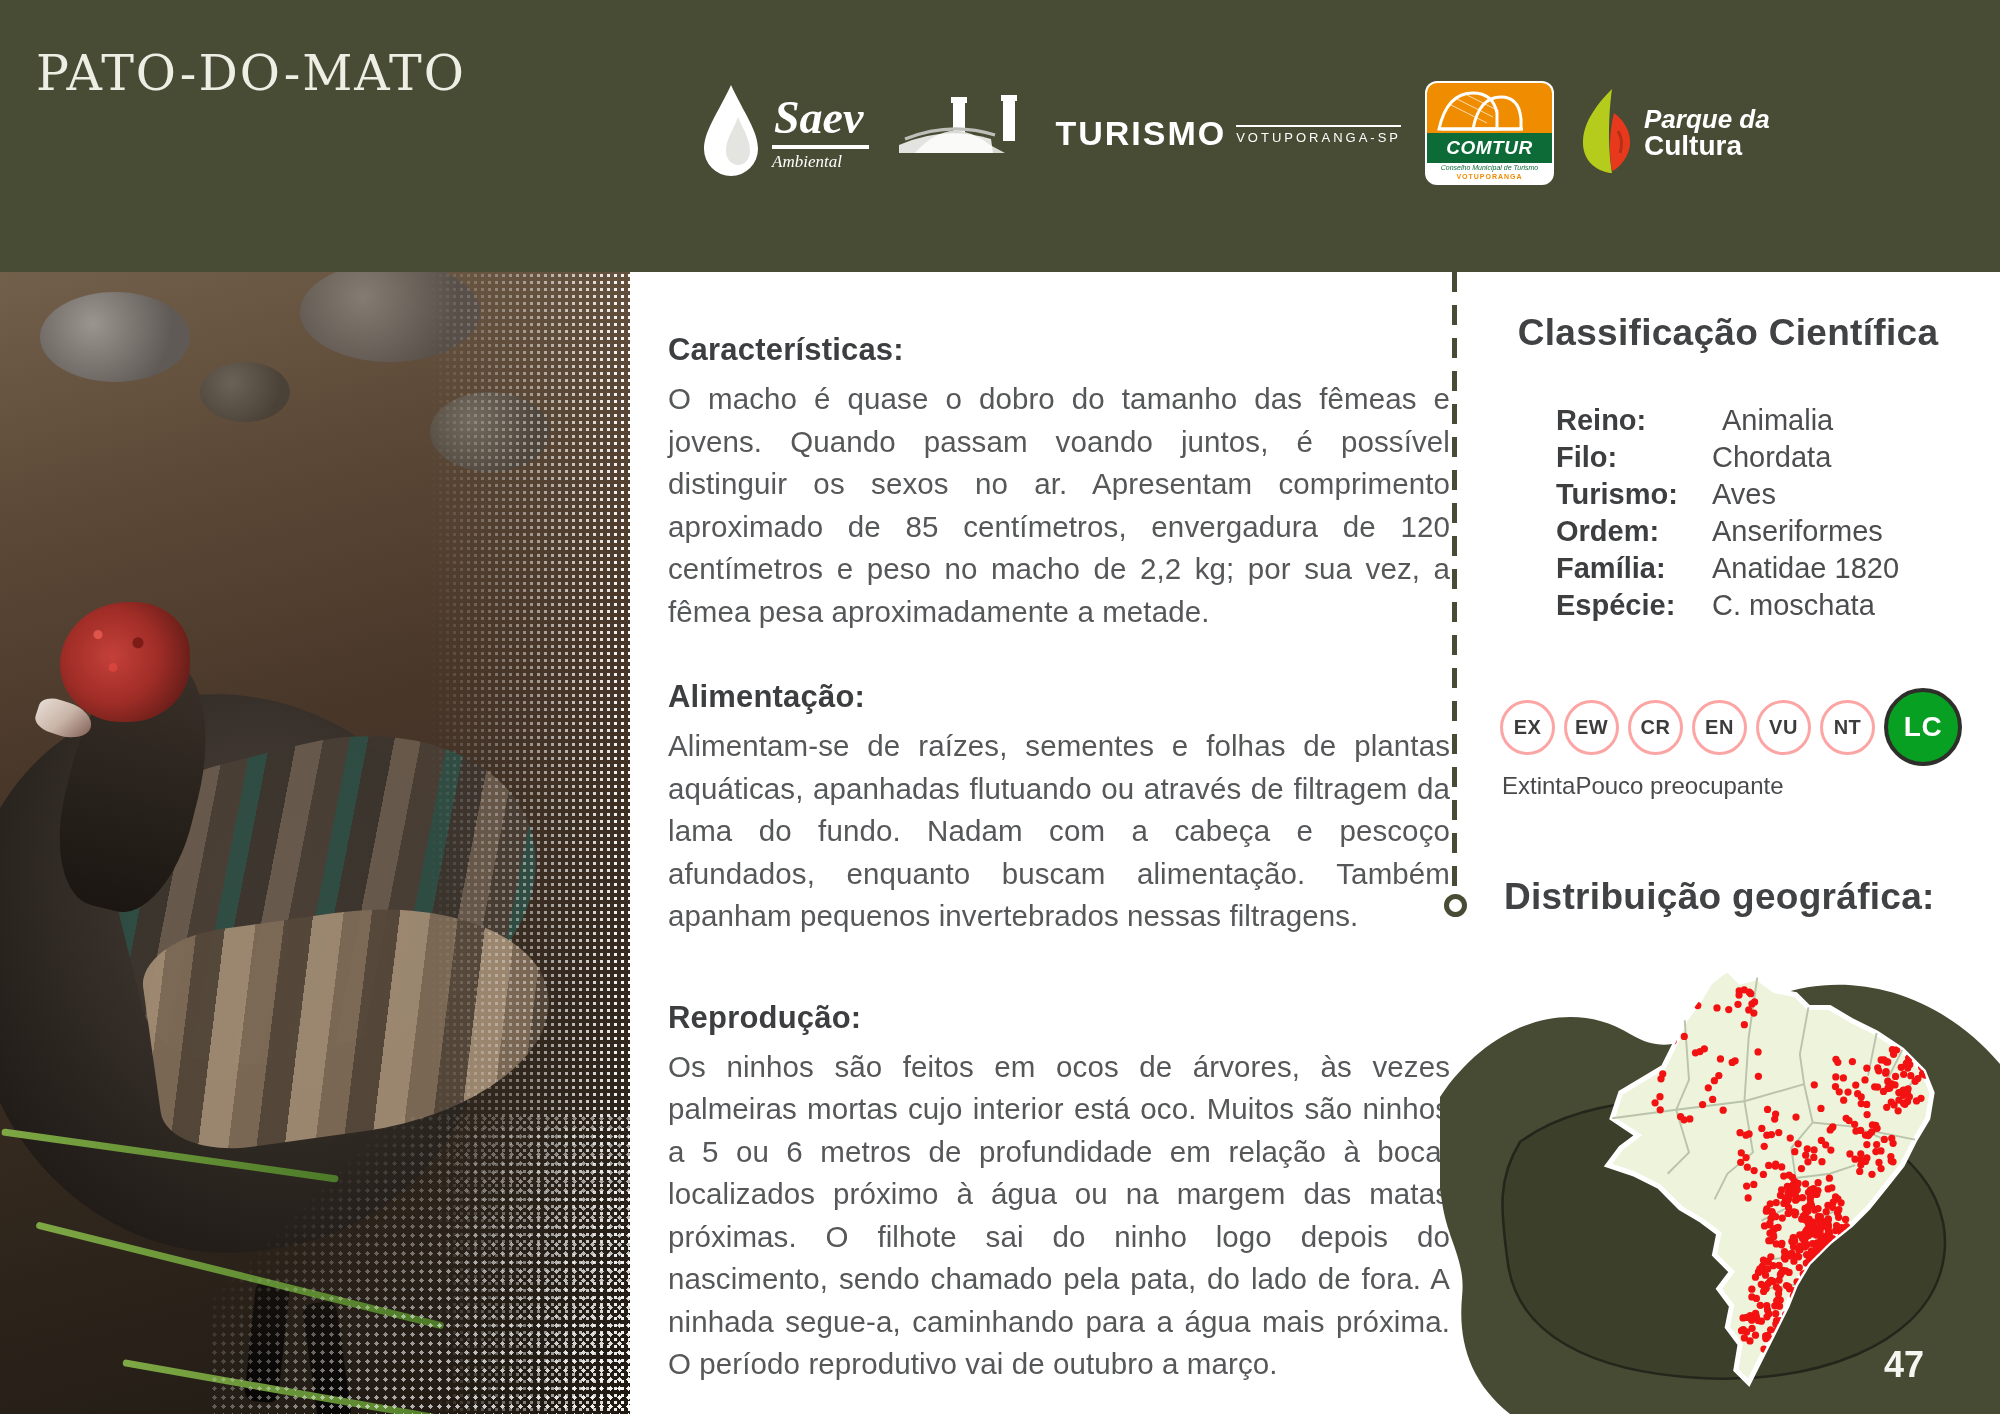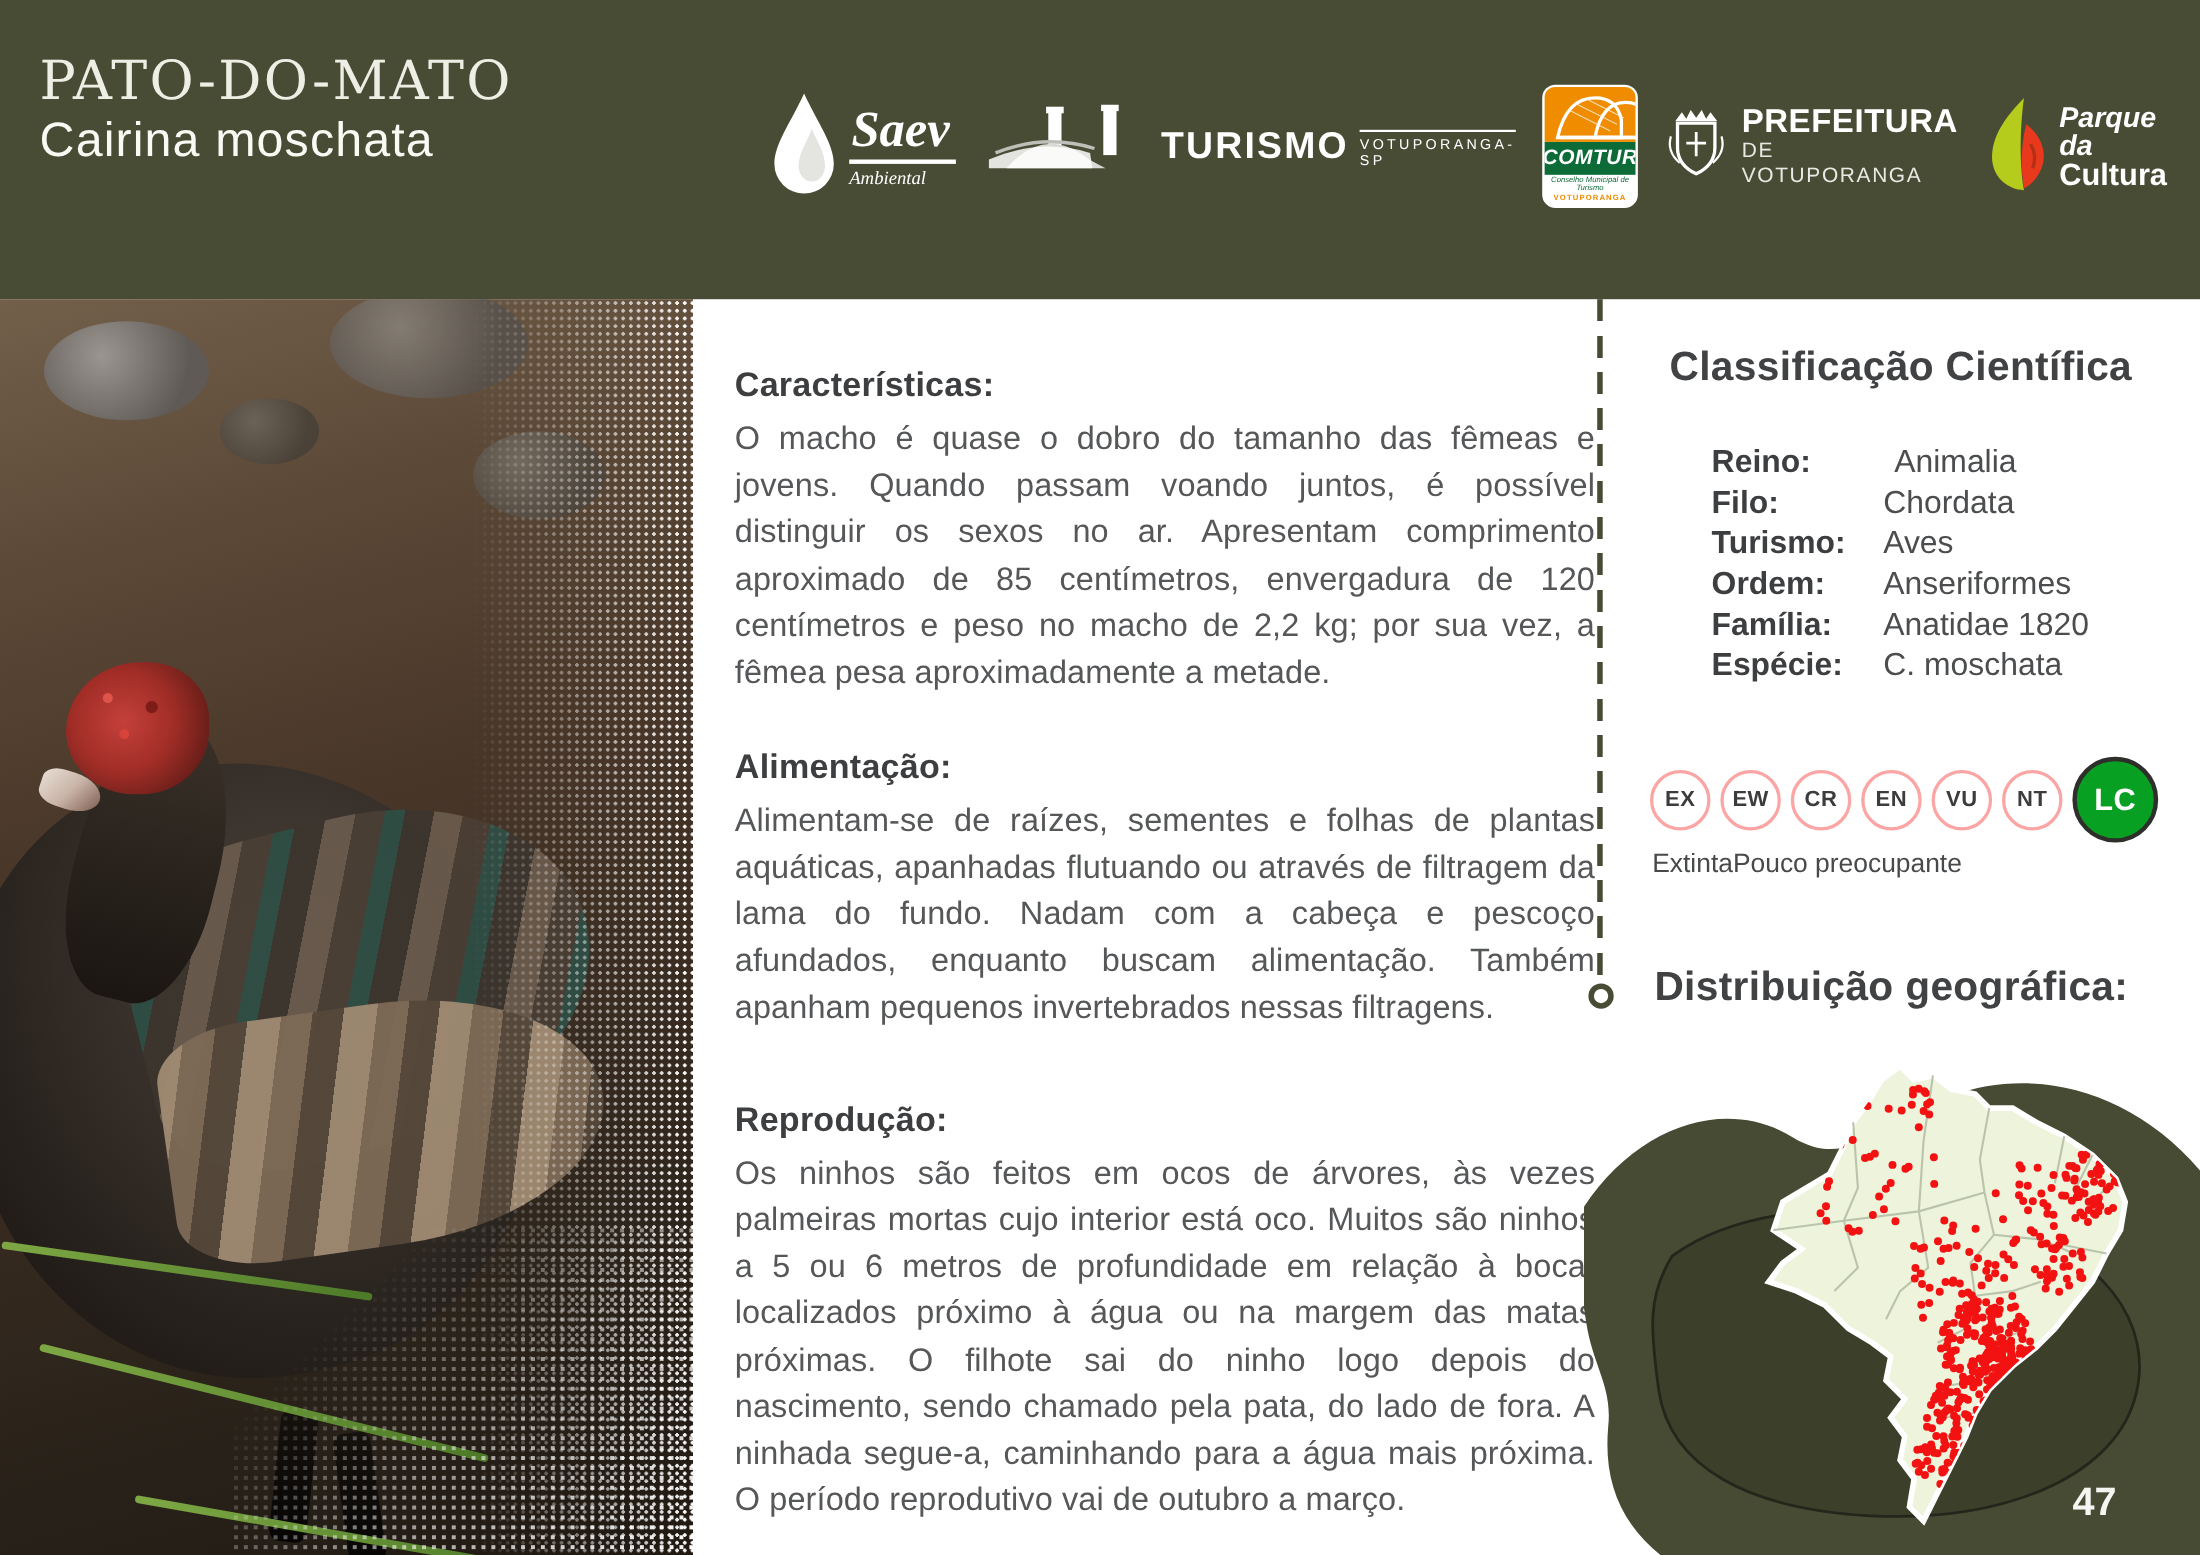--- a/index.html
+++ b/index.html
@@ -117,21 +117,20 @@
   .page-num{position:absolute;left:1884px;top:1344px;font-size:36px;font-weight:700;color:#f5f5f2;}
 </style>
 </head>
 <body>
 
 <div id="stage">
 
   <div class="header">
     <div class="title-block">
       <div class="title">PATO-DO-MATO</div>
-      <div class="subtitle">Cairina moschata</div>
     </div>
 
     <div class="logo-row">
 
       <div class="logo">
         <span>
           <svg width="62" height="96" viewBox="0 0 62 96">
             <path d="M31 2 C18 30 4 48 4 66 a27 27 0 0 0 54 0 C58 48 44 30 31 2 Z" fill="#fff"></path>
             <path d="M38 34 C33 48 26 56 26 68 a12 14 0 0 0 24 0 C50 56 43 46 38 34 Z" fill="#e4e4e0"></path>
           </svg>
@@ -167,34 +166,20 @@
             <path d="M24 22 L60 40 M30 16 L66 34 M40 12 L72 28" stroke="#ffffff" stroke-width="1" opacity=".7"></path>
           </svg>
         </div>
         <div class="comtur-band">COMTUR</div>
         <div class="comtur-foot">
           <div class="l1">Conselho Municipal de Turismo</div>
           <div class="l2">VOTUPORANGA</div>
         </div>
       </div>
 
-      <div class="logo pref">
-        <span>
-          <svg width="58" height="74" viewBox="0 0 58 74">
-            <path d="M12 18 h34 v22 q0 16 -17 24 q-17 -8 -17 -24 Z" fill="none" stroke="#fff" stroke-width="3"></path>
-            <path d="M10 16 l6 -8 4 6 4 -8 5 7 5 -7 4 8 4 -6 6 8 Z" fill="#fff"></path>
-            <path d="M29 26 v22 M20 36 h18" stroke="#fff" stroke-width="2.5"></path>
-            <path d="M6 30 q-4 14 8 24 M52 30 q4 14 -8 24" stroke="#fff" stroke-width="2" fill="none"></path>
-          </svg>
-        </span>
-        <span>
-          <div class="pref-name">PREFEITURA</div>
-          <div class="pref-sub">DE VOTUPORANGA</div>
-        </span>
-      </div>
 
       <div class="logo parque">
         <span>
           <svg width="56" height="88" viewBox="0 0 56 88">
             <path d="M34 2 C10 26 2 46 6 64 C10 80 26 86 34 86 C30 64 30 30 34 2 Z" fill="#b6cc1c"></path>
             <path d="M36 26 C52 38 56 56 48 70 C43 79 37 83 34 84 C31 66 31 46 36 26 Z" fill="#e8391d"></path>
             <path d="M40 44 q6 10 2 22" stroke="#b43015" stroke-width="3" fill="none"></path>
           </svg>
         </span>
         <span>

